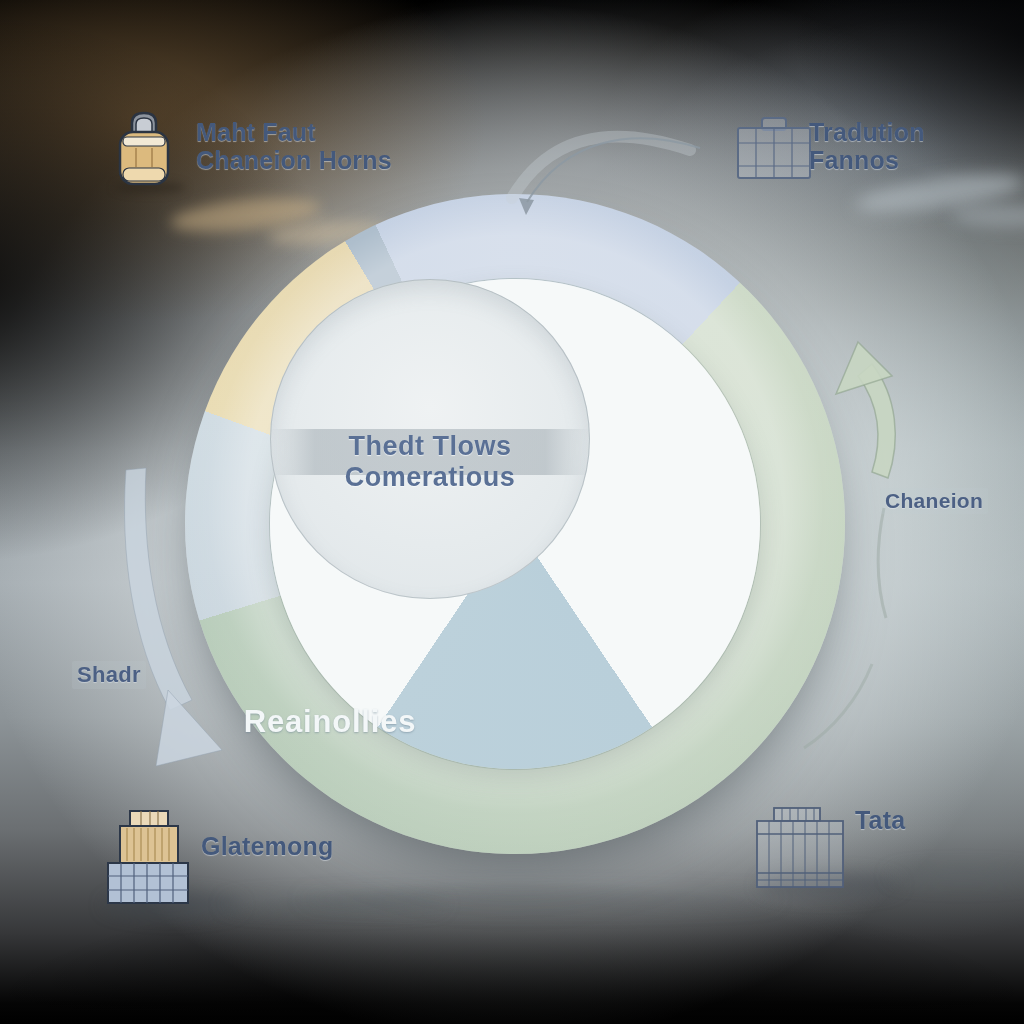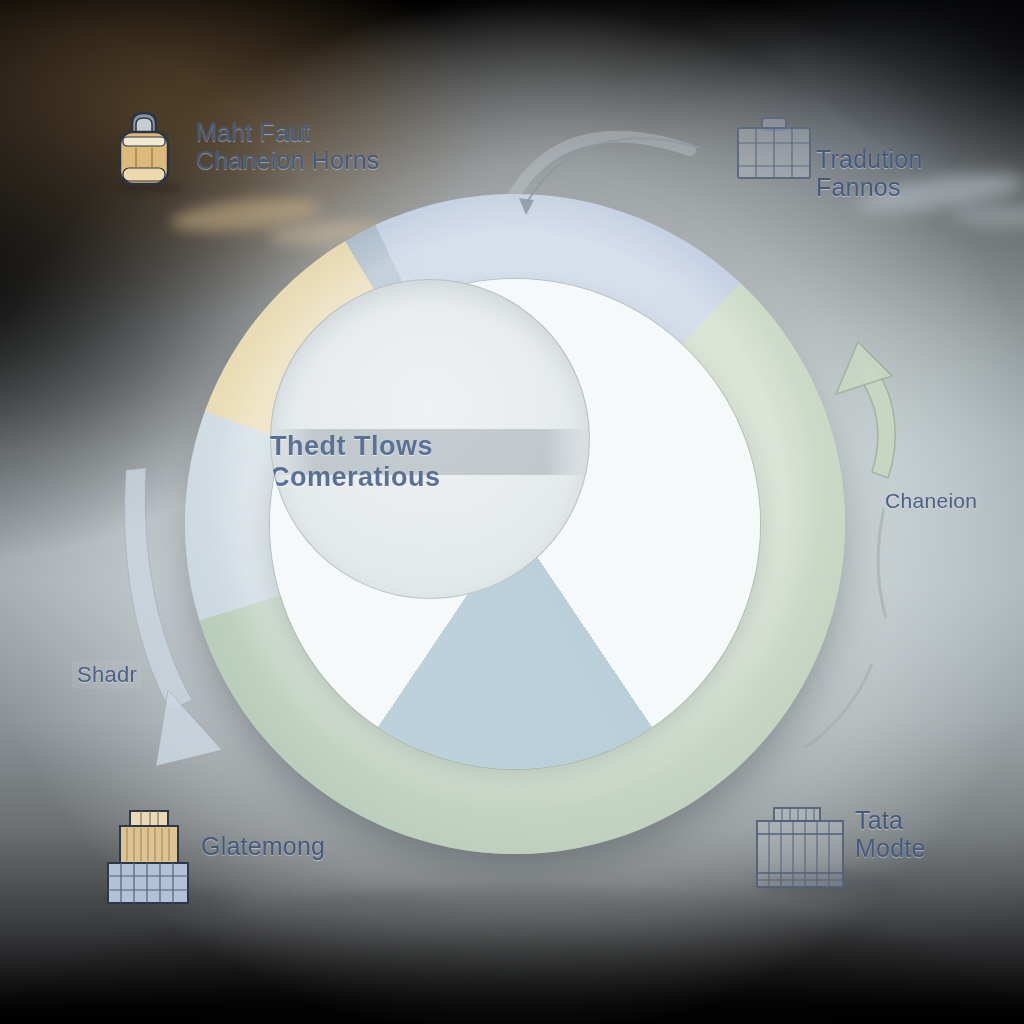--- a/index.html
+++ b/index.html
@@ -45,36 +45,36 @@
     position:absolute;left:85px;top:85px;width:320px;height:320px;border-radius:50%;
     background:radial-gradient(circle at 50% 40%, #eff2f3 0%, var(--hole-fill,#e6ebed) 55%, #dfe5e8 100%);
     box-shadow:inset 0 0 0 1px rgba(145,158,164,0.45), inset 0 10px 22px rgba(115,130,140,0.2);
     overflow:hidden;
   }
   .center-band{
     position:absolute;left:0;right:0;top:150px;height:46px;
     background:linear-gradient(90deg, rgba(140,152,160,0) 0%, rgba(140,152,160,0.42) 14%, rgba(140,152,160,0.42) 86%, rgba(140,152,160,0) 100%);
   }
   .center-text{
-    position:absolute;left:0;right:0;top:152px;text-align:left;
+    position:absolute;left:0;right:0;top:152px;text-align:center;
     color:var(--center-text,#5a7095);font-size:27px;line-height:31px;font-weight:600;letter-spacing:0.5px;
     text-shadow:0 1px 1px rgba(250,252,254,0.7);
   }
   .ring-word{
     position:absolute;left:365px;top:704px;width:300px;text-align:center;
     color:var(--ring-word,#f3f7f8);font-size:31px;font-weight:700;letter-spacing:0.8px;
     text-shadow:0 1px 2px rgba(110,132,145,0.55);
   }
 
   .arrows{position:absolute;left:0;top:0;width:1024px;height:1024px;pointer-events:none;}
 
   .node{position:absolute;}
-  .node-label{color:var(--label-text,#44597c);font-weight:400;font-size:25px;line-height:28px;letter-spacing:0.2px;
+  .node-label{color:var(--label-text,#44597c);font-weight:700;font-size:25px;line-height:28px;letter-spacing:0.2px;
     text-shadow:0 1px 1px rgba(232,238,245,0.5);}
-  .side-label{position:absolute;color:#4c6084;font-weight:400;letter-spacing:0.3px;
+  .side-label{position:absolute;color:#4c6084;font-weight:700;letter-spacing:0.3px;
     text-shadow:0 1px 1px rgba(235,240,246,0.45);background:rgba(195,205,214,0.16);padding:1px 5px;border-radius:2px;}
   .lbl-right{left:880px;top:488px;font-size:21px;}
   .lbl-left{left:72px;top:661px;font-size:22px;text-align:center;}
   .icon{position:absolute;}
 </style>
 </head>
 <body>
 
 <div class="stage">
 
@@ -92,20 +92,21 @@
   <div class="ring-outer" style="background: conic-gradient(rgb(197, 209, 227) 0deg, rgb(194, 207, 226) 43deg, rgb(204, 217, 198) 43deg, rgb(185, 205, 187) 253deg, rgb(203, 215, 223) 253deg, rgb(207, 219, 226) 290deg, rgb(233, 220, 179) 290deg, rgb(230, 215, 174) 329deg, rgb(169, 186, 201) 329deg, rgb(169, 186, 201) 335deg, rgb(194, 207, 226) 335deg, rgb(197, 209, 227) 360deg);">
     <div class="ring-shade"></div>
     <div class="ring-white" style="background: conic-gradient(rgb(246, 249, 249) 0deg, rgb(246, 249, 249) 146deg, rgb(185, 207, 218) 146deg, rgb(188, 209, 219) 214deg, rgb(246, 249, 249) 214deg, rgb(246, 249, 249) 360deg);"></div>
     <div class="hole">
       <div class="center-band"></div>
       <div class="center-text">
         <div>Thedt Tlows</div>
         <div>Comeratious</div>
       </div>
     </div>
+    <div class="ring-word" style="left:-185px;top:510px;position:absolute;width:660px;">Reainollies</div>
   </div>
 
   <svg class="arrows" viewBox="0 0 1024 1024">
     <path d="M 690 150 C 600 120 545 142 512 198" stroke="rgba(200,208,216,0.35)" stroke-width="12" fill="none" stroke-linecap="round"></path>
     <path d="M 700 148 C 630 126 565 140 527 202" stroke="rgba(140,152,162,0.8)" stroke-width="2" fill="none"></path>
     <path d="M 519 198 L 526 215 L 534 200 Z" fill="rgba(140,152,162,0.85)"></path>
     <path d="M 872 472 C 883 438 879 404 858 376 L 872 364 C 897 396 901 440 888 478 Z" fill="rgba(200,214,194,0.9)" stroke="rgba(140,160,138,0.6)" stroke-width="1.5"></path>
     <path d="M 836 394 L 858 342 L 892 376 Z" fill="rgba(200,214,194,0.9)" stroke="rgba(140,160,138,0.6)" stroke-width="1.5"></path>
     <path d="M 884 508 C 876 546 876 584 886 618" stroke="rgba(150,165,158,0.45)" stroke-width="3" fill="none"></path>
     <path d="M 872 664 C 858 700 832 730 804 748" stroke="rgba(150,164,158,0.4)" stroke-width="3" fill="none"></path>
@@ -136,21 +137,21 @@
         <rect x="3" y="12" width="72" height="50" rx="2"></rect>
       </g>
       <g stroke="#5b6b85" stroke-width="1.2">
         <line x1="21" y1="12" x2="21" y2="62"></line>
         <line x1="39" y1="12" x2="39" y2="62"></line>
         <line x1="57" y1="12" x2="57" y2="62"></line>
         <line x1="3" y1="27" x2="75" y2="27"></line>
         <line x1="3" y1="50" x2="75" y2="50"></line>
       </g>
     </svg>
-    <div class="node-label" style="position:absolute;left:81px;top:2px;width:180px;margin-top:27px;">
+    <div class="node-label" style="position:absolute;left:74px;top:2px;width:180px;">
       <div>Tradution</div>
       <div>Fannos</div>
     </div>
   </div>
 
   <div class="node" style="left:100px;top:808px;">
     <svg class="icon" width="96" height="98" viewBox="0 0 96 98" style="left:0;top:0;">
       <rect x="30" y="3" width="38" height="15" fill="#ead9b9" stroke="#2c3748" stroke-width="2"></rect>
       <line x1="41" y1="3" x2="41" y2="18" stroke="#8a764f" stroke-width="1.2"></line>
       <line x1="50" y1="3" x2="50" y2="18" stroke="#8a764f" stroke-width="1.2"></line>
@@ -201,20 +202,19 @@
           <line x1="77" y1="15" x2="77" y2="81"></line>
         <line x1="5" y1="74" x2="91" y2="74"></line>
       </g>
       <g stroke="#51607a" stroke-width="1.6">
         <line x1="5" y1="28" x2="91" y2="28"></line>
           <line x1="5" y1="67" x2="91" y2="67"></line>
       </g>
     </svg>
     <div class="node-label" style="position:absolute;left:103px;top:0;width:150px;">
       <div>Tata</div>
-      <div>Modte</div>
     </div>
   </div>
 
   <div class="side-label lbl-right">Chaneion</div>
   <div class="side-label lbl-left">Shadr</div>
 
 </div>
 
 </body></html>

